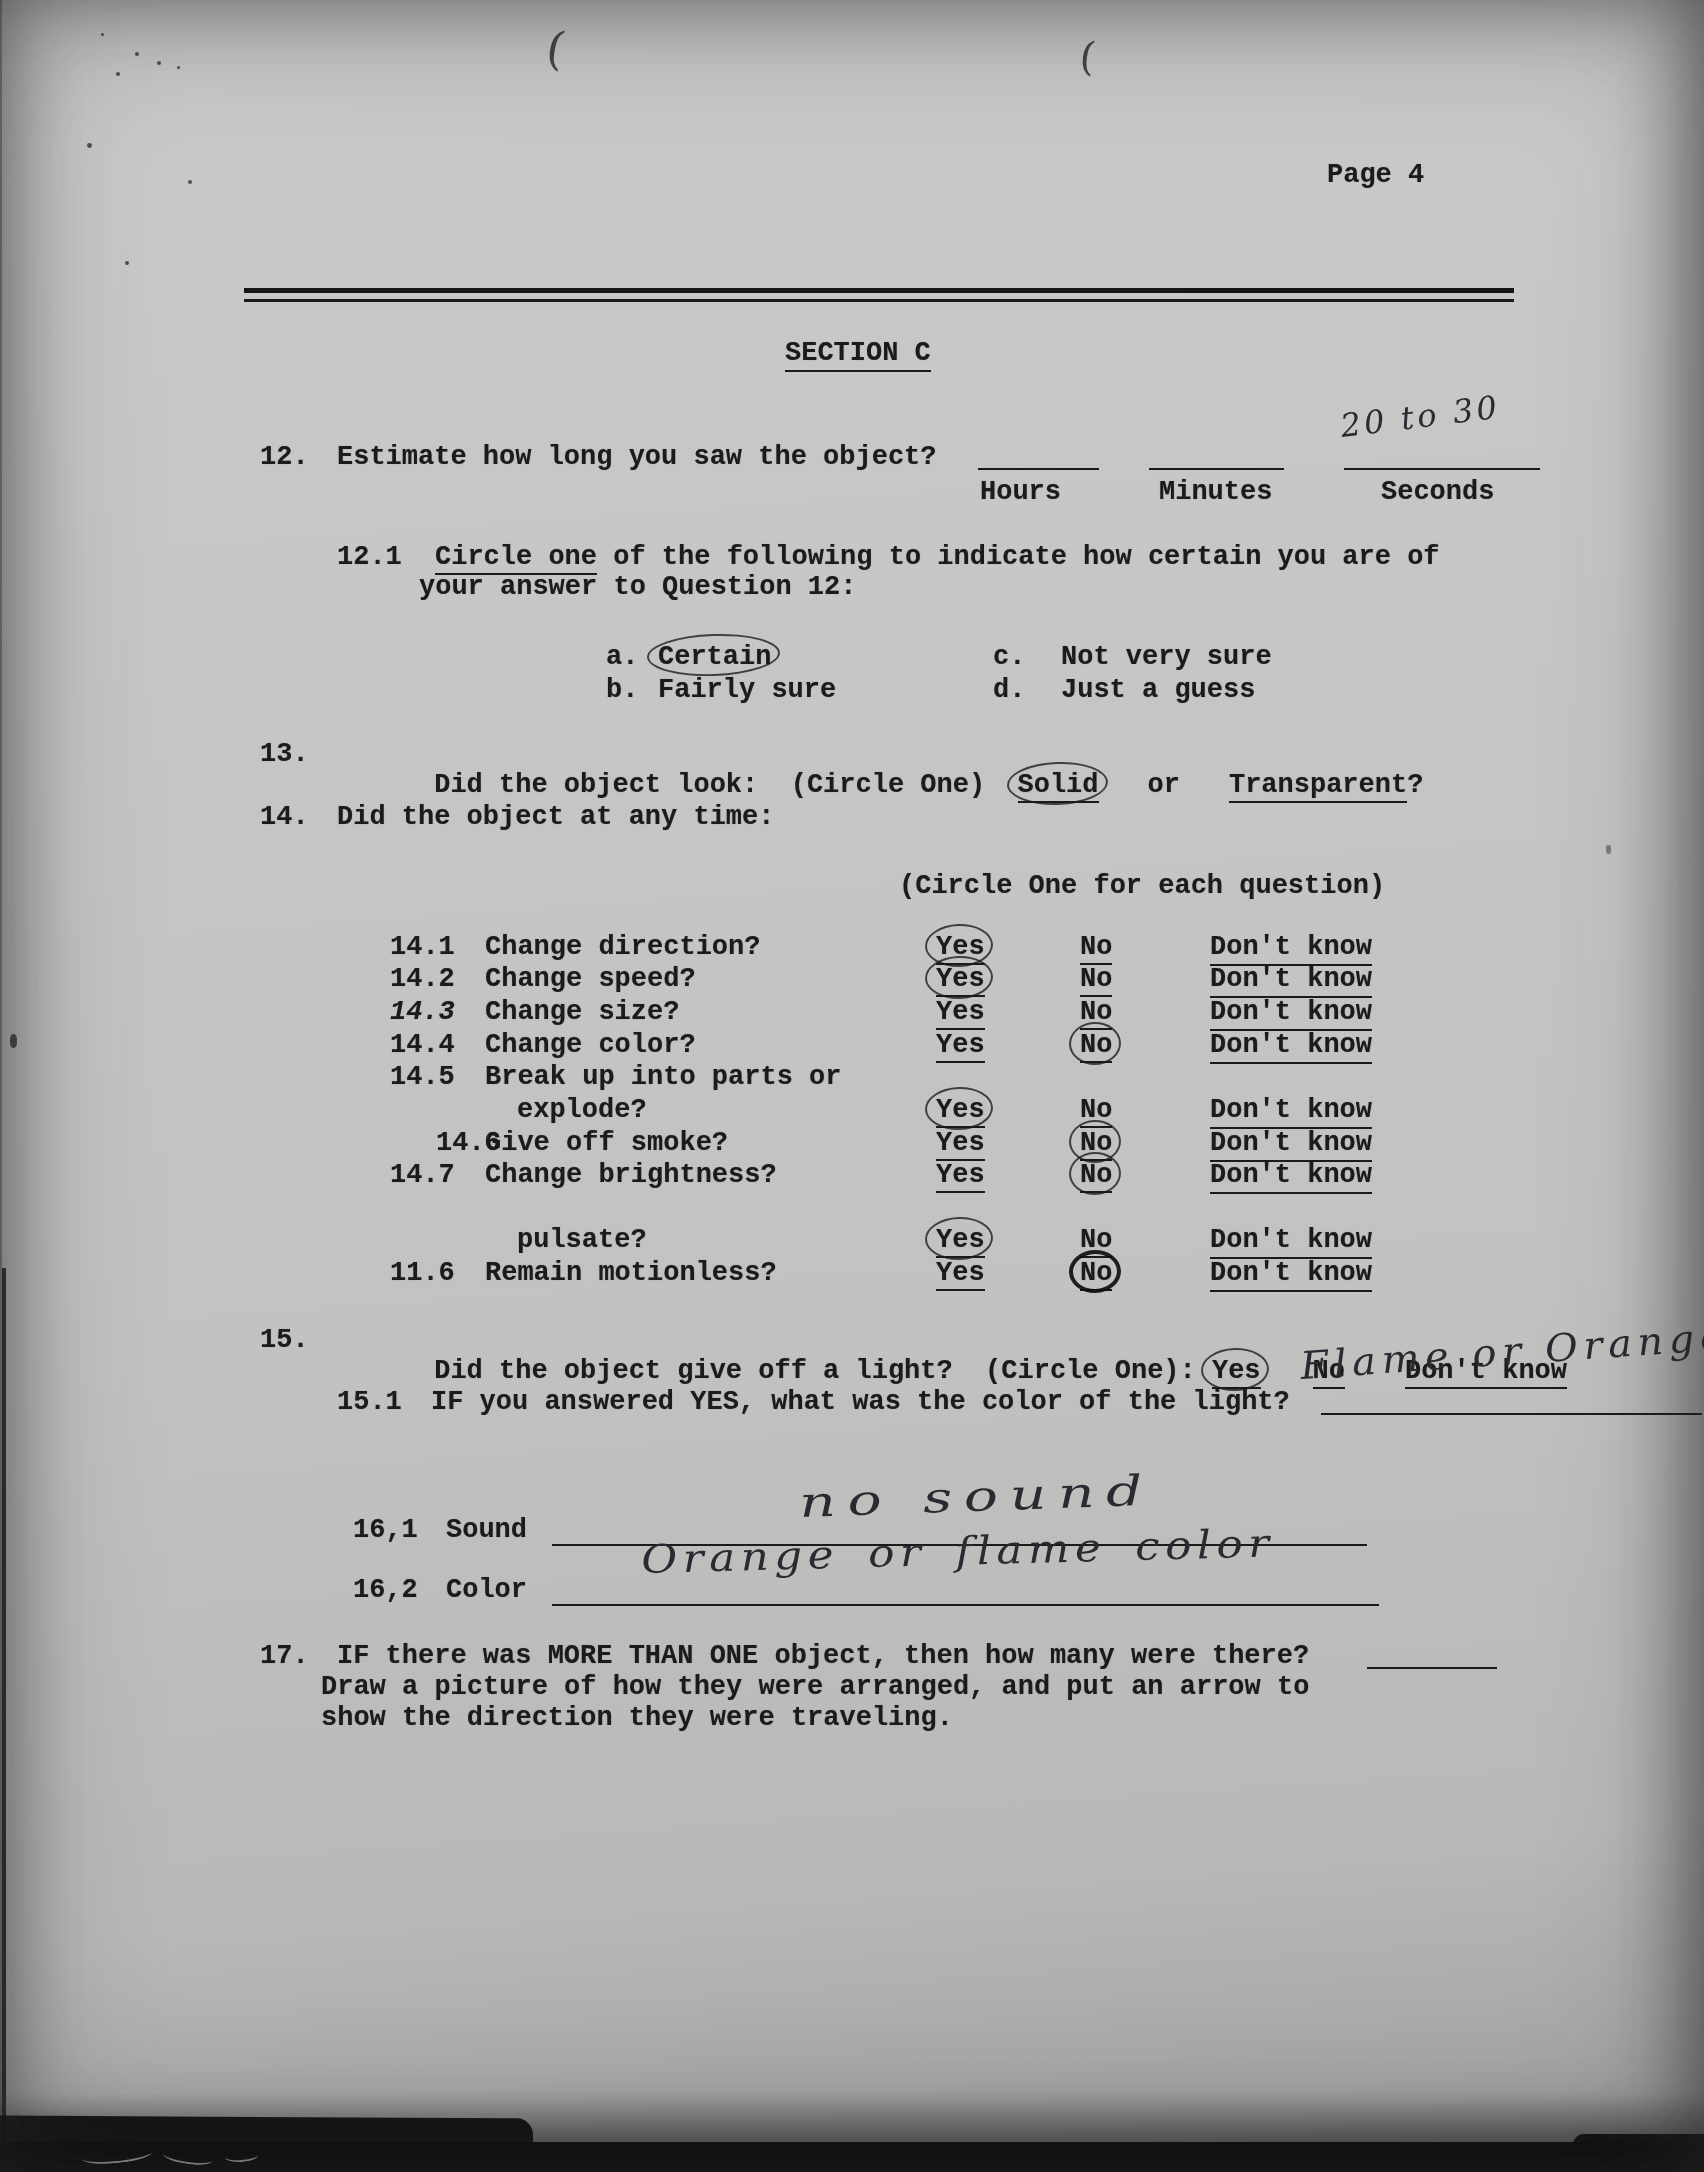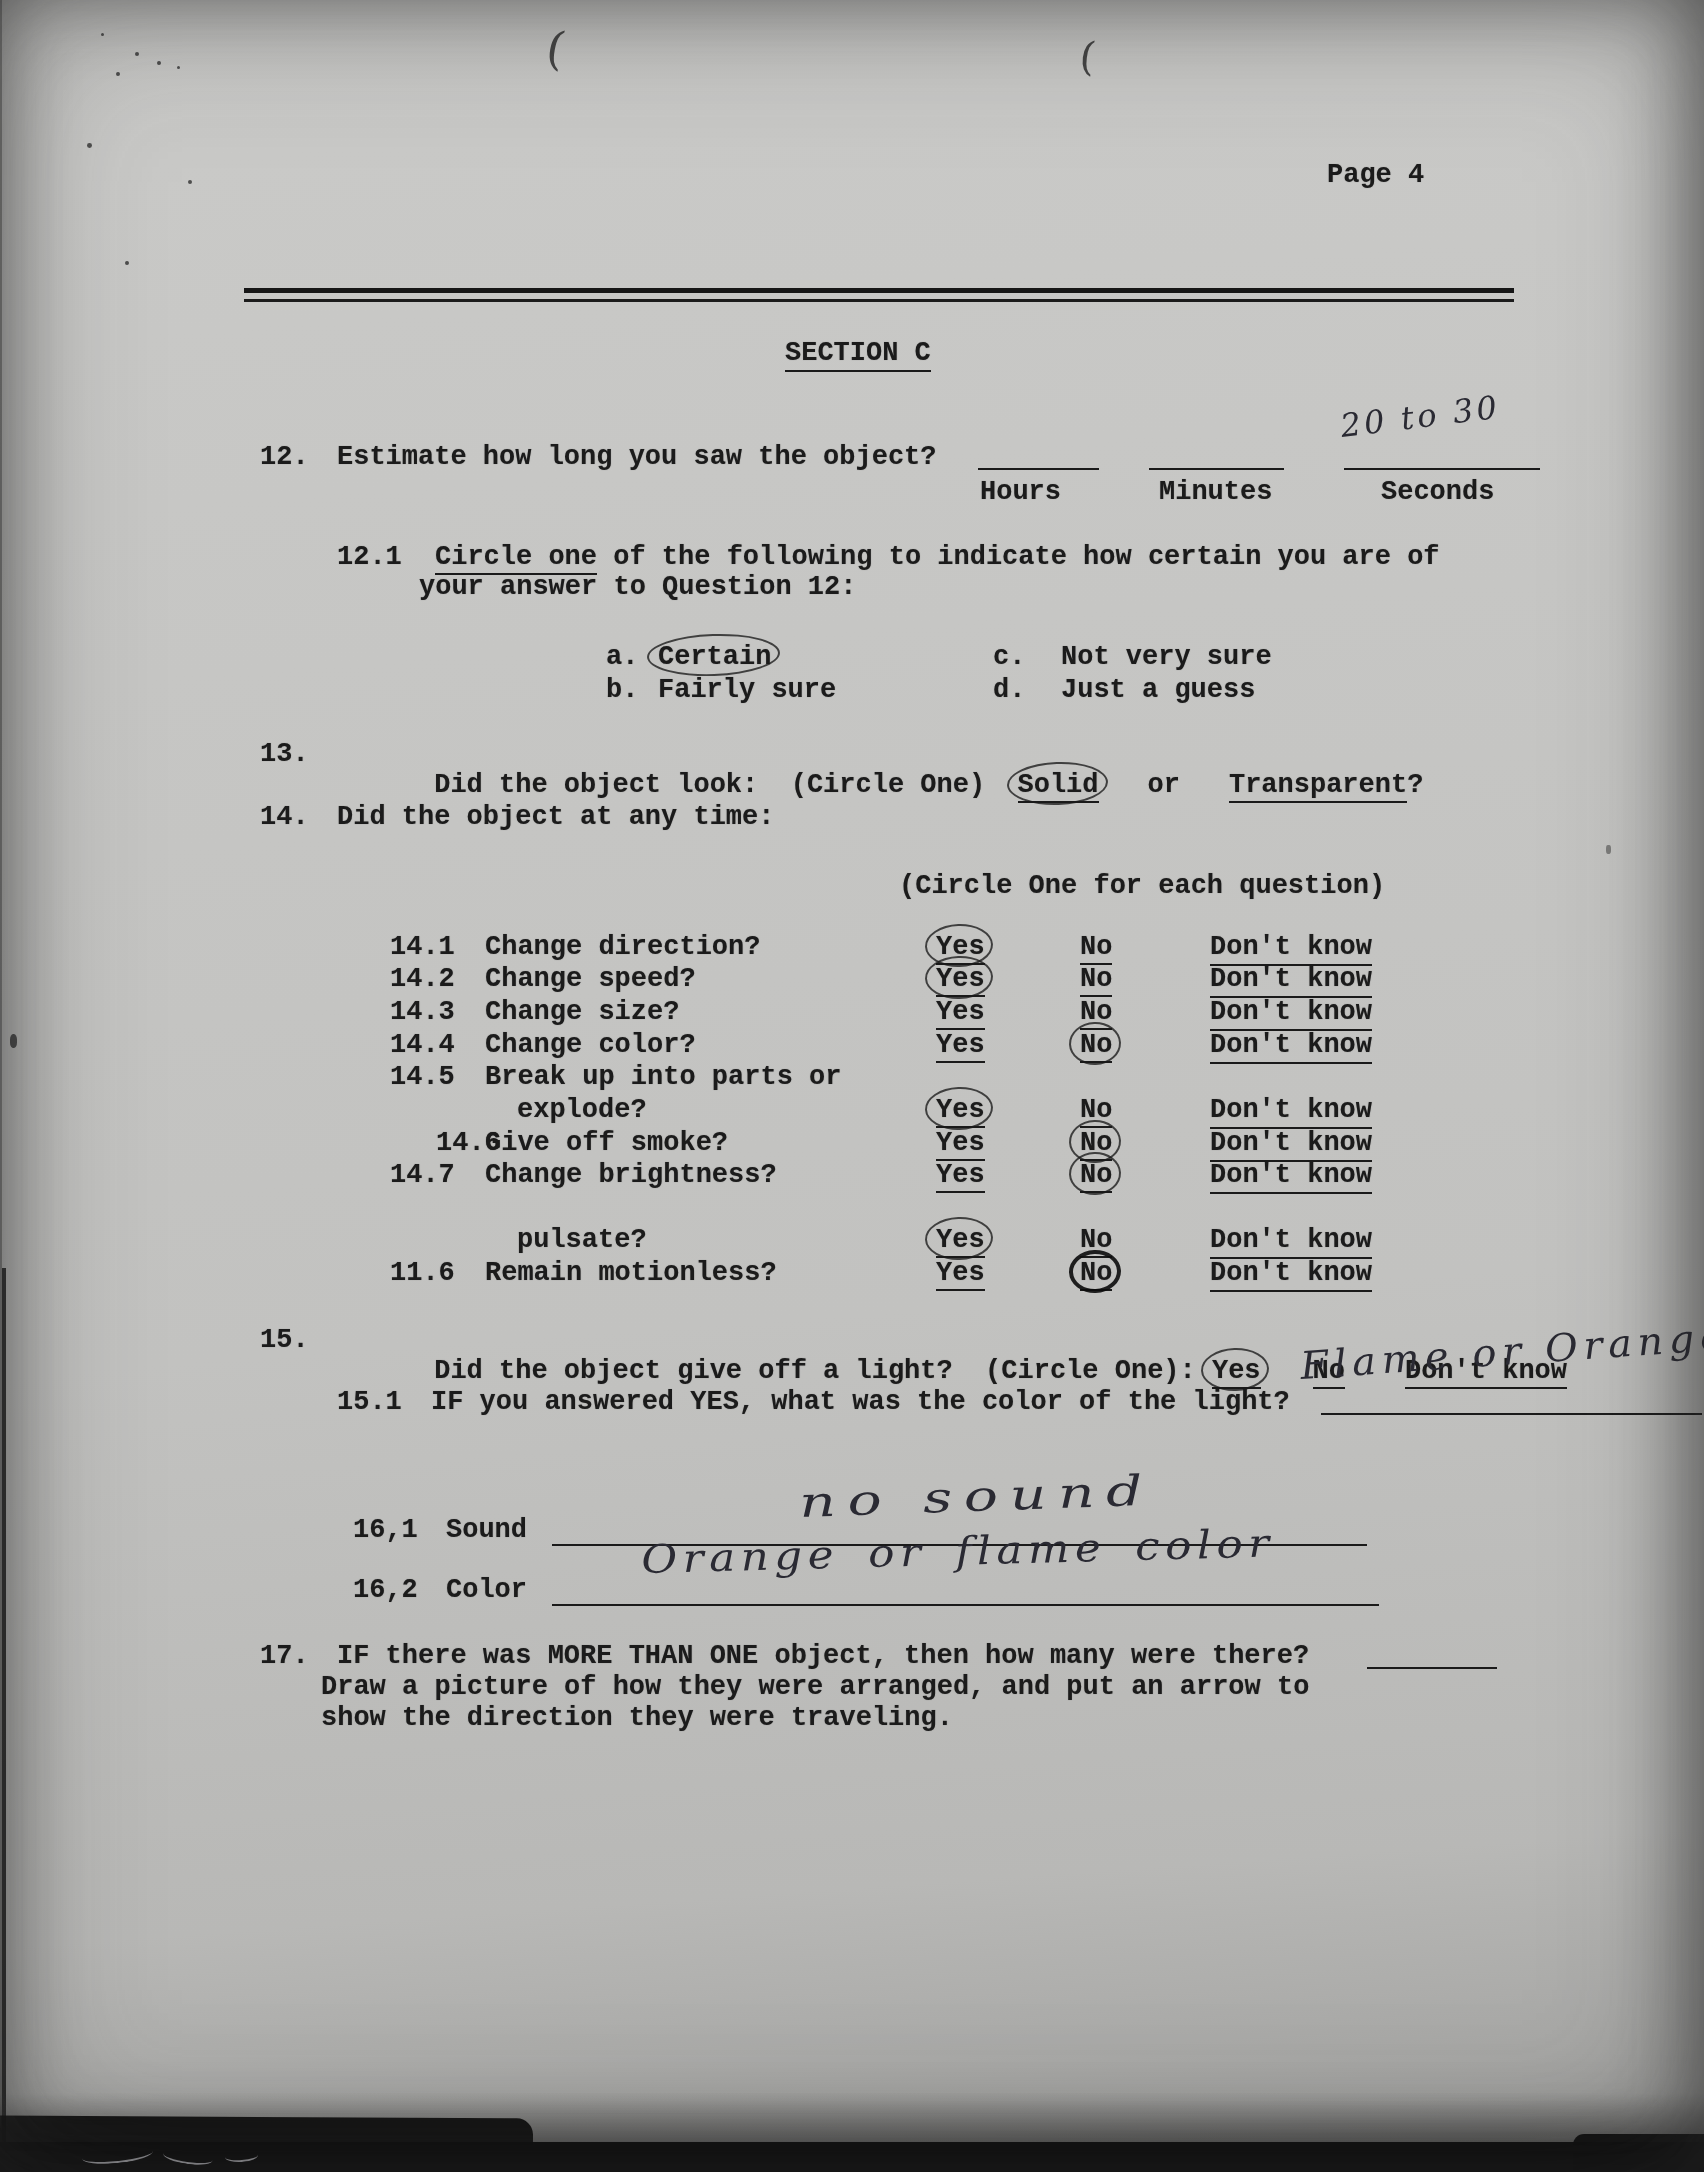--- a/index.html
+++ b/index.html
@@ -105,21 +105,21 @@
     <span class="t u" style="left:1194px;">Don't know</span>
   </div>
   <div class="row" style="top:964px;">
     <span class="t" style="left:374px;">14.2</span>
     <span class="t" style="left:469px;">Change speed?</span>
     <span class="t" style="left:920px;"><span class="u circled">Yes</span></span>
     <span class="t" style="left:1064px;"><span class="u">No</span></span>
     <span class="t u" style="left:1194px;">Don't know</span>
   </div>
   <div class="row" style="top:997px;">
-    <span class="t" style="left:374px;">14.3</span>
+    <span class="t" style="left:374px;font-style:italic;">14.3</span>
     <span class="t" style="left:469px;">Change size?</span>
     <span class="t" style="left:920px;"><span class="u">Yes</span></span>
     <span class="t" style="left:1064px;"><span class="u">No</span></span>
     <span class="t u" style="left:1194px;">Don't know</span>
   </div>
   <div class="row" style="top:1030px;text-decoration:underline;">
     <span class="t" style="left:374px;">14.4</span>
     <span class="t" style="left:469px;">Change color?</span>
     <span class="t" style="left:920px;"><span class="u">Yes</span></span>
     <span class="t" style="left:1064px;"><span class="u circled">No</span></span>

